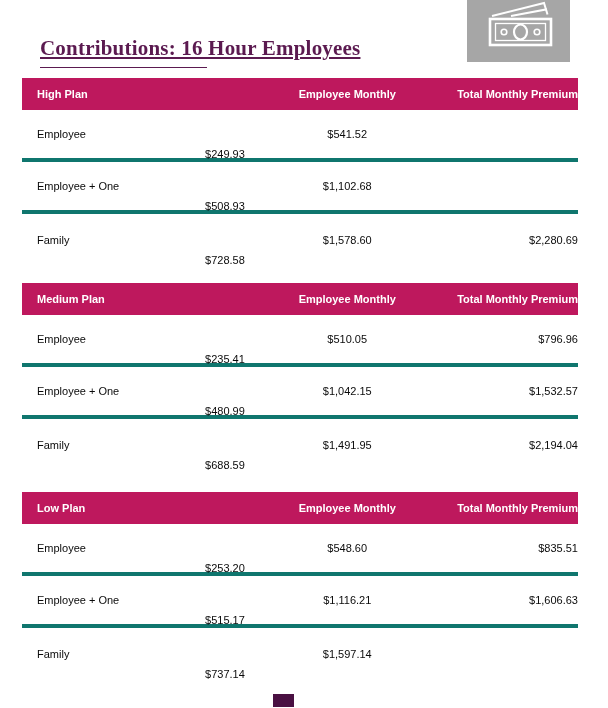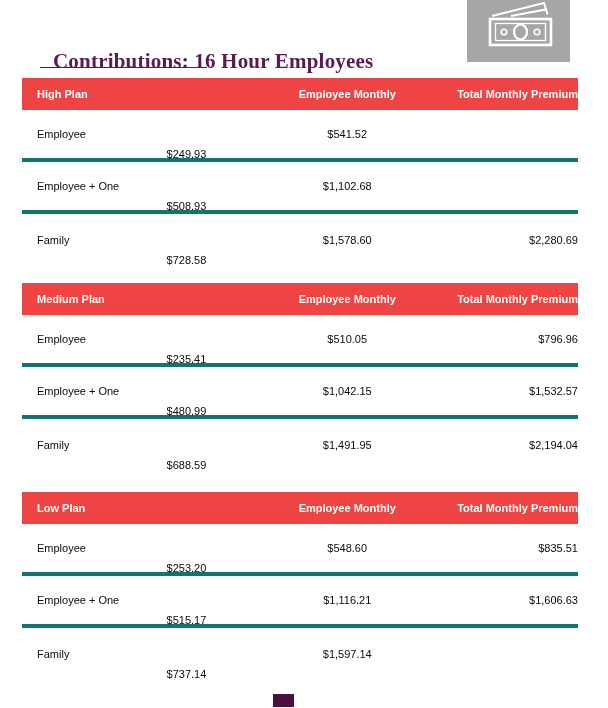--- a/index.html
+++ b/index.html
@@ -16,27 +16,28 @@
     top: 0;
     right: 38px;
     width: 103px;
     height: 62px;
     background: #a6a6a6;
   }
   .title {
     position: absolute;
     left: 40px;
     top: 36px;
-    margin: 13px;
+    margin: 0;
     font-family: "Liberation Serif", serif;
     font-size: 21px;
     font-weight: bold;
     color: #5b1a50;
     letter-spacing: 0.2px;
     white-space: nowrap;
+    text-decoration: underline;
   }
   .title-underline {
     position: absolute;
     left: 40px;
     top: 67px;
     width: 167px;
     height: 1px;
     background: #5b1a50;
   }
   .plan-table {
@@ -44,38 +45,38 @@
     left: 22px;
     width: 556px;
   }
   #table-high   { top: 78px; }
   #table-medium { top: 283px; }
   #table-low    { top: 492px; }
   .thead {
     display: flex;
     align-items: center;
     height: 32px;
-    background: #ef4444;
+    background: #be185d;
     color: #ffffff;
     font-size: 11px;
     font-weight: bold;
   }
   .trow {
     display: flex;
     align-items: center;
     height: 52px;
     box-sizing: border-box;
     font-size: 11px;
     color: #0a0a0a;
     border-bottom: 4px solid #0f766e;
     background: #ffffff;
   }
   .trow.last { border-bottom: none; }
   .c0 { width: 26%; box-sizing: border-box; padding-left: 15px; text-align: left; }
-  .c1 { width: 21%; text-align: left; margin-top: 40px; }
+  .c1 { width: 21%; text-align: center; margin-top: 40px; }
   .c2 { width: 23%; text-align: center; }
   .c3 { width: 30%; text-align: right; }
   .footer-square {
     position: absolute;
     left: 273px;
     top: 694px;
     width: 21px;
     height: 13px;
     background: #4a1042;
   }

